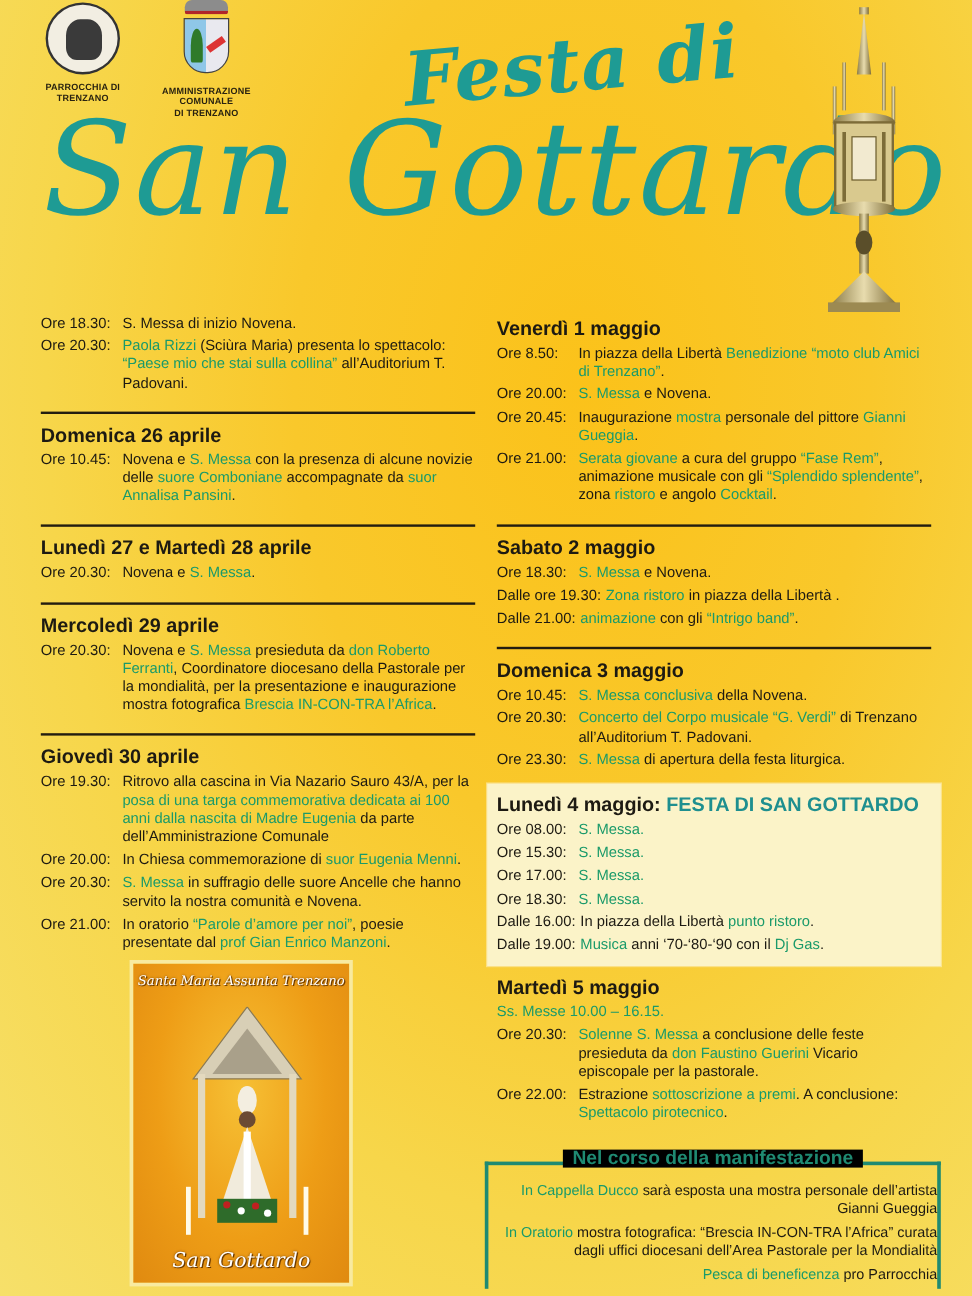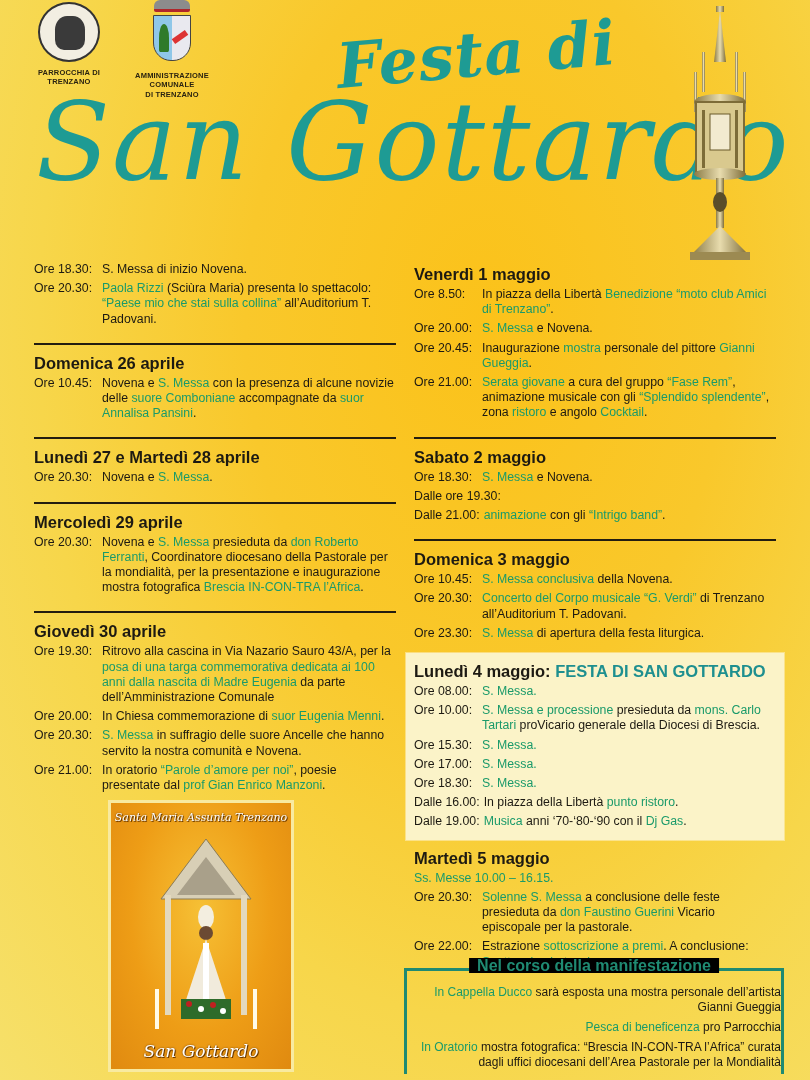--- a/index.html
+++ b/index.html
@@ -184,20 +184,21 @@
         </div>
         <div class="rule"></div>
         <div class="day">
           <h3>Sabato 2 maggio</h3>
           <div class="ev">
             <div class="time">Ore 18.30:</div>
             <div class="desc"><span class="hl">S. Messa</span><span> e Novena.</span></div>
           </div>
           <div class="ev">
             <div class="time wide">Dalle ore 19.30:</div>
+            <div class="desc"><span class="hl">Zona ristoro</span><span> in piazza della Libertà .</span></div>
           </div>
           <div class="ev">
             <div class="time wide">Dalle 21.00:</div>
             <div class="desc"><span class="hl">animazione</span><span> con gli </span><span class="hl">“Intrigo band”</span><span>.</span></div>
           </div>
         </div>
         <div class="rule"></div>
         <div class="day">
           <h3>Domenica 3 maggio</h3>
           <div class="ev">
@@ -214,24 +215,20 @@
           </div>
         </div>
       </div>
     <div class="festa-box">
       <div class="day" style="padding-bottom:2px">
         <h3><span>Lunedì 4 maggio: </span><span class="accent">FESTA DI SAN GOTTARDO</span></h3>
         <div id="festa-events">
             <div class="ev">
               <div class="time">Ore 08.00:</div>
               <div class="desc"><span class="hl">S. Messa.</span></div>
-            </div>
-            <div class="ev">
-              <div class="time">Ore 10.00:</div>
-              <div class="desc"><span class="hl">S. Messa e processione</span><span> presieduta da </span><span class="hl">mons. Carlo Tartari</span><span> proVicario generale della Diocesi di Brescia.</span></div>
             </div>
             <div class="ev">
               <div class="time">Ore 15.30:</div>
               <div class="desc"><span class="hl">S. Messa.</span></div>
             </div>
             <div class="ev">
               <div class="time">Ore 17.00:</div>
               <div class="desc"><span class="hl">S. Messa.</span></div>
             </div>
             <div class="ev">
@@ -284,18 +281,18 @@
       <rect x="4" y="150" width="4" height="40" fill="#fffbe8"></rect>
       <rect x="102" y="150" width="4" height="40" fill="#fffbe8"></rect>
     </svg>
     <div class="caption-bottom">San Gottardo</div>
   </div>
 
   <div class="info-box">
     <div class="legend">Nel corso della manifestazione</div>
     <div id="info-items">
         <p><span class="hl">In Cappella Ducco</span><span> sarà esposta una mostra personale dell’artista Gianni Gueggia</span></p>
+        <p><span class="hl">In Oratorio</span><span> mostra fotografica: “Brescia IN-CON-TRA l’Africa” curata dagli uffici diocesani dell’Area Pastorale per la Mondialità</span></p>
         <p><span class="hl">Pesca di beneficenza</span><span> pro Parrocchia</span></p>
-        <p><span class="hl">In Oratorio</span><span> mostra fotografica: “Brescia IN-CON-TRA l’Africa” curata dagli uffici diocesani dell’Area Pastorale per la Mondialità</span></p>
       </div>
   </div>
 
 </div>
 
 </body></html>

